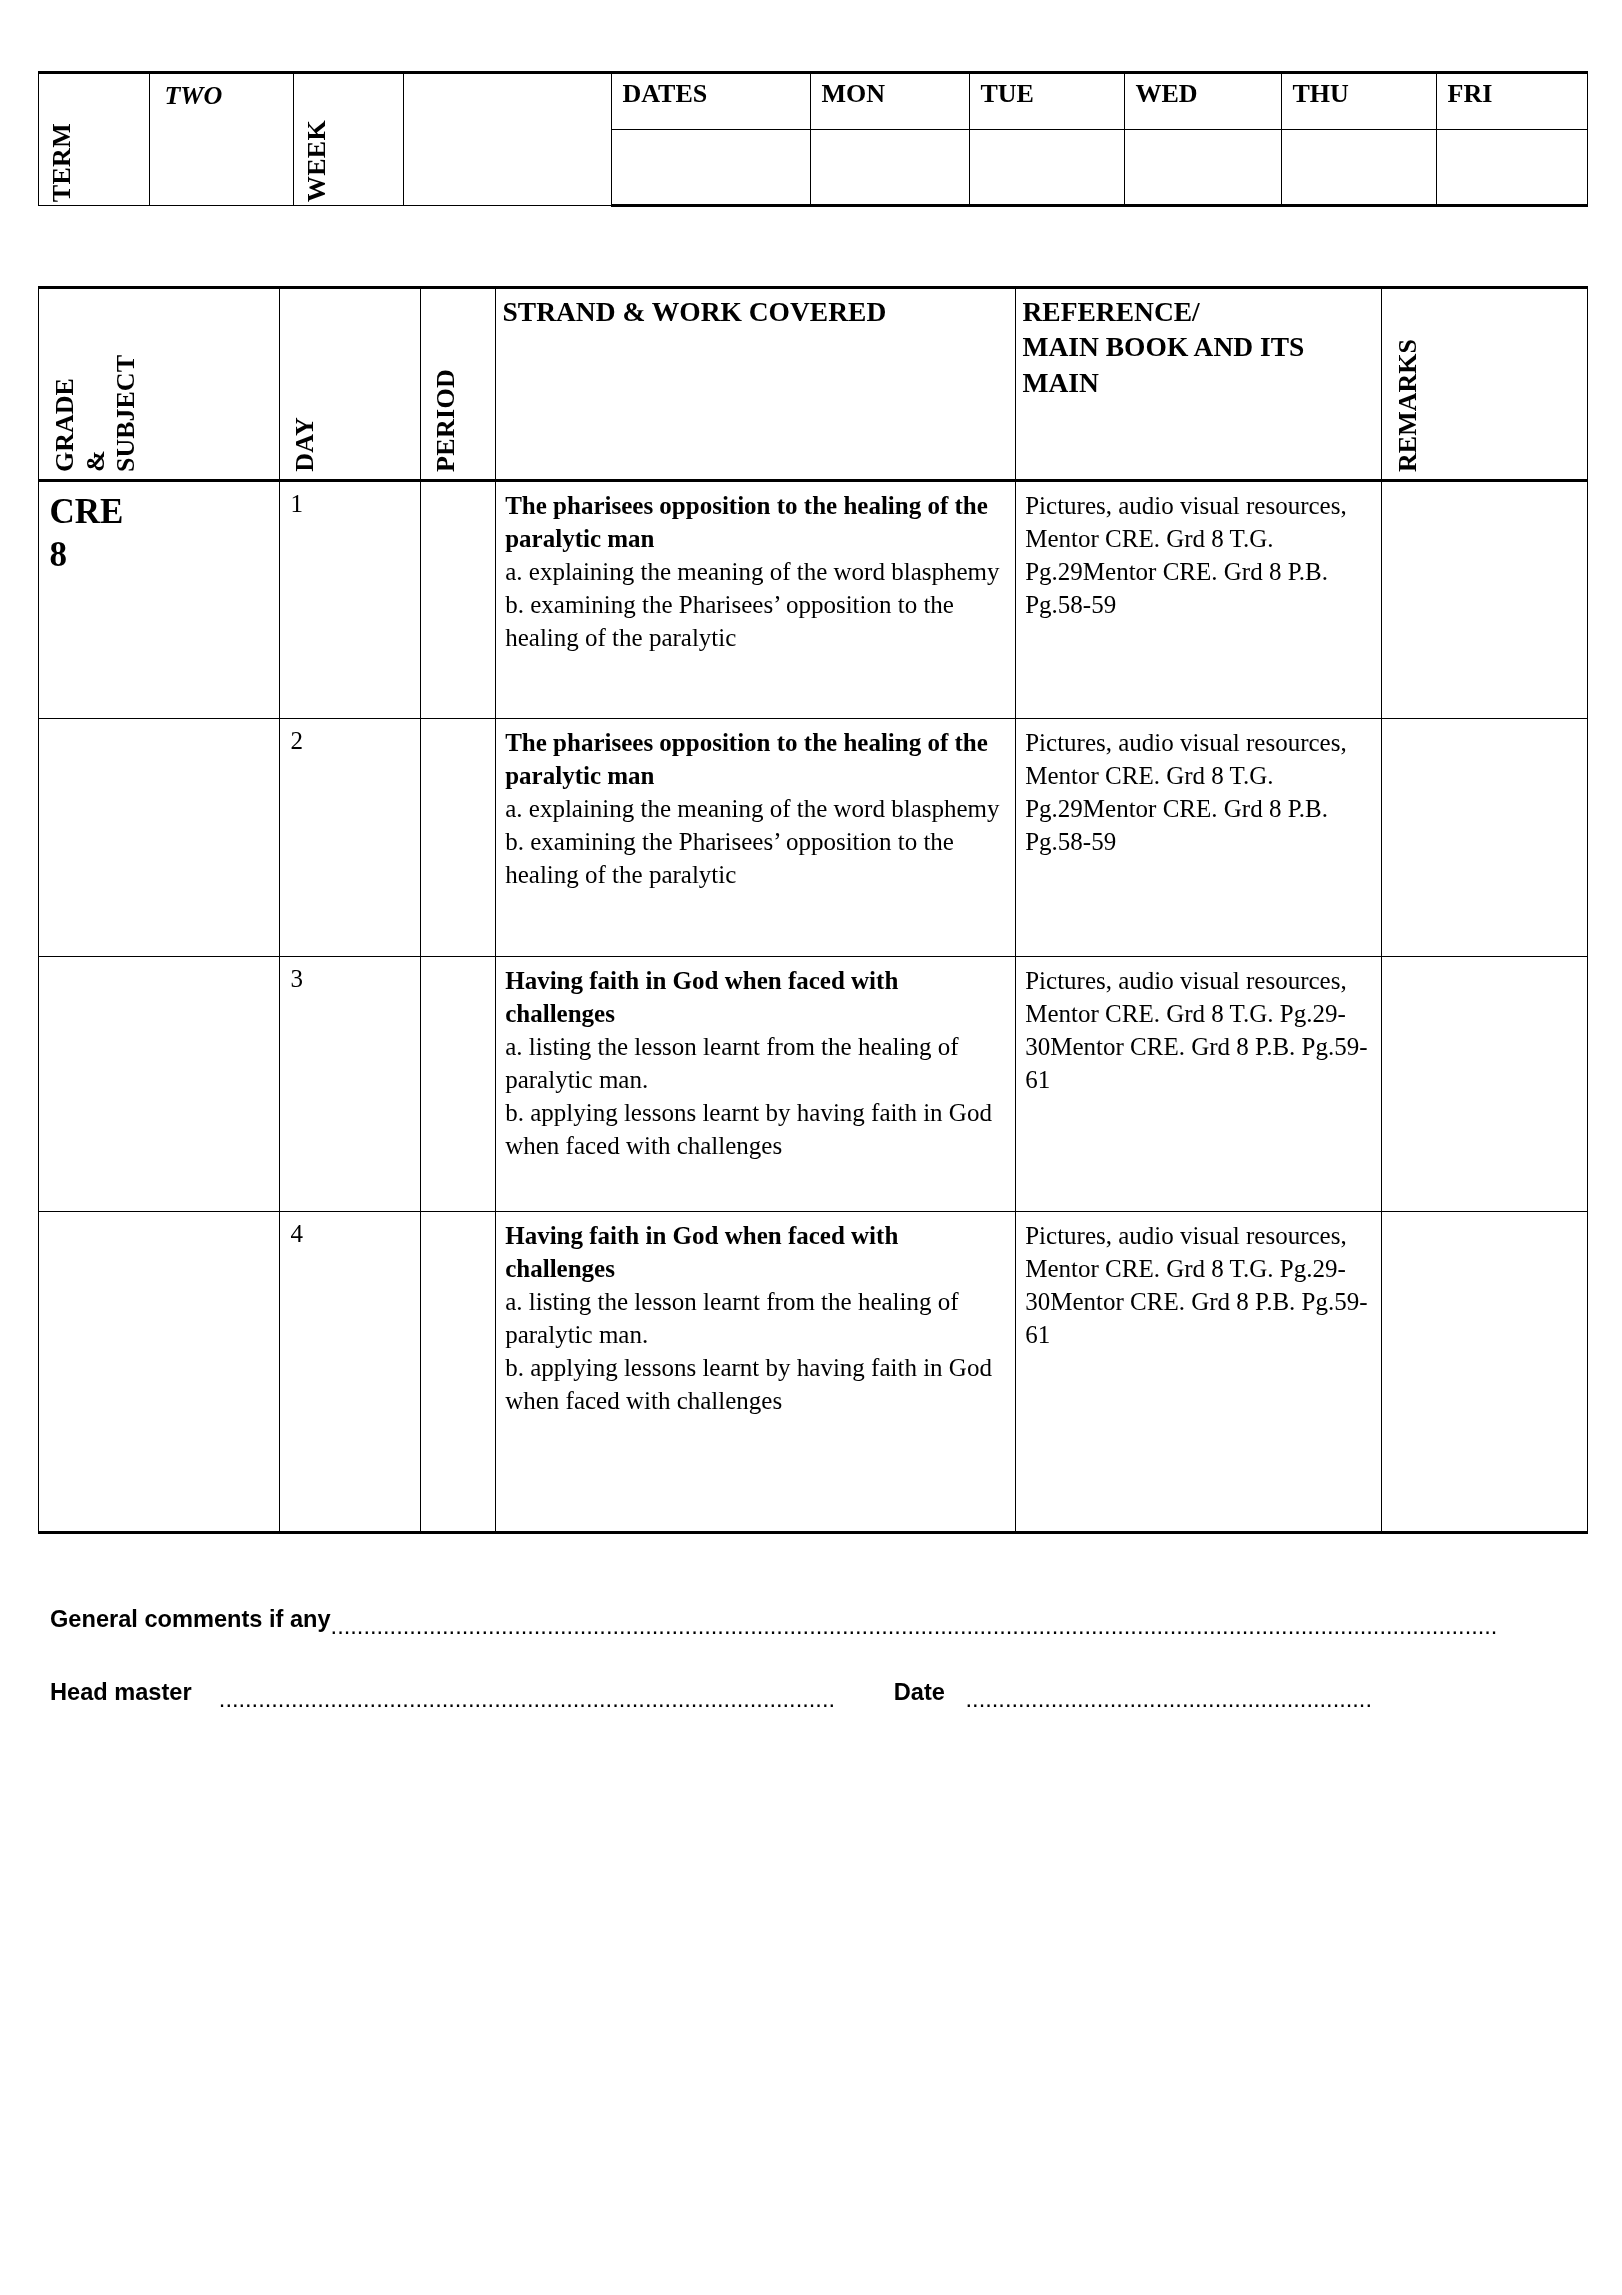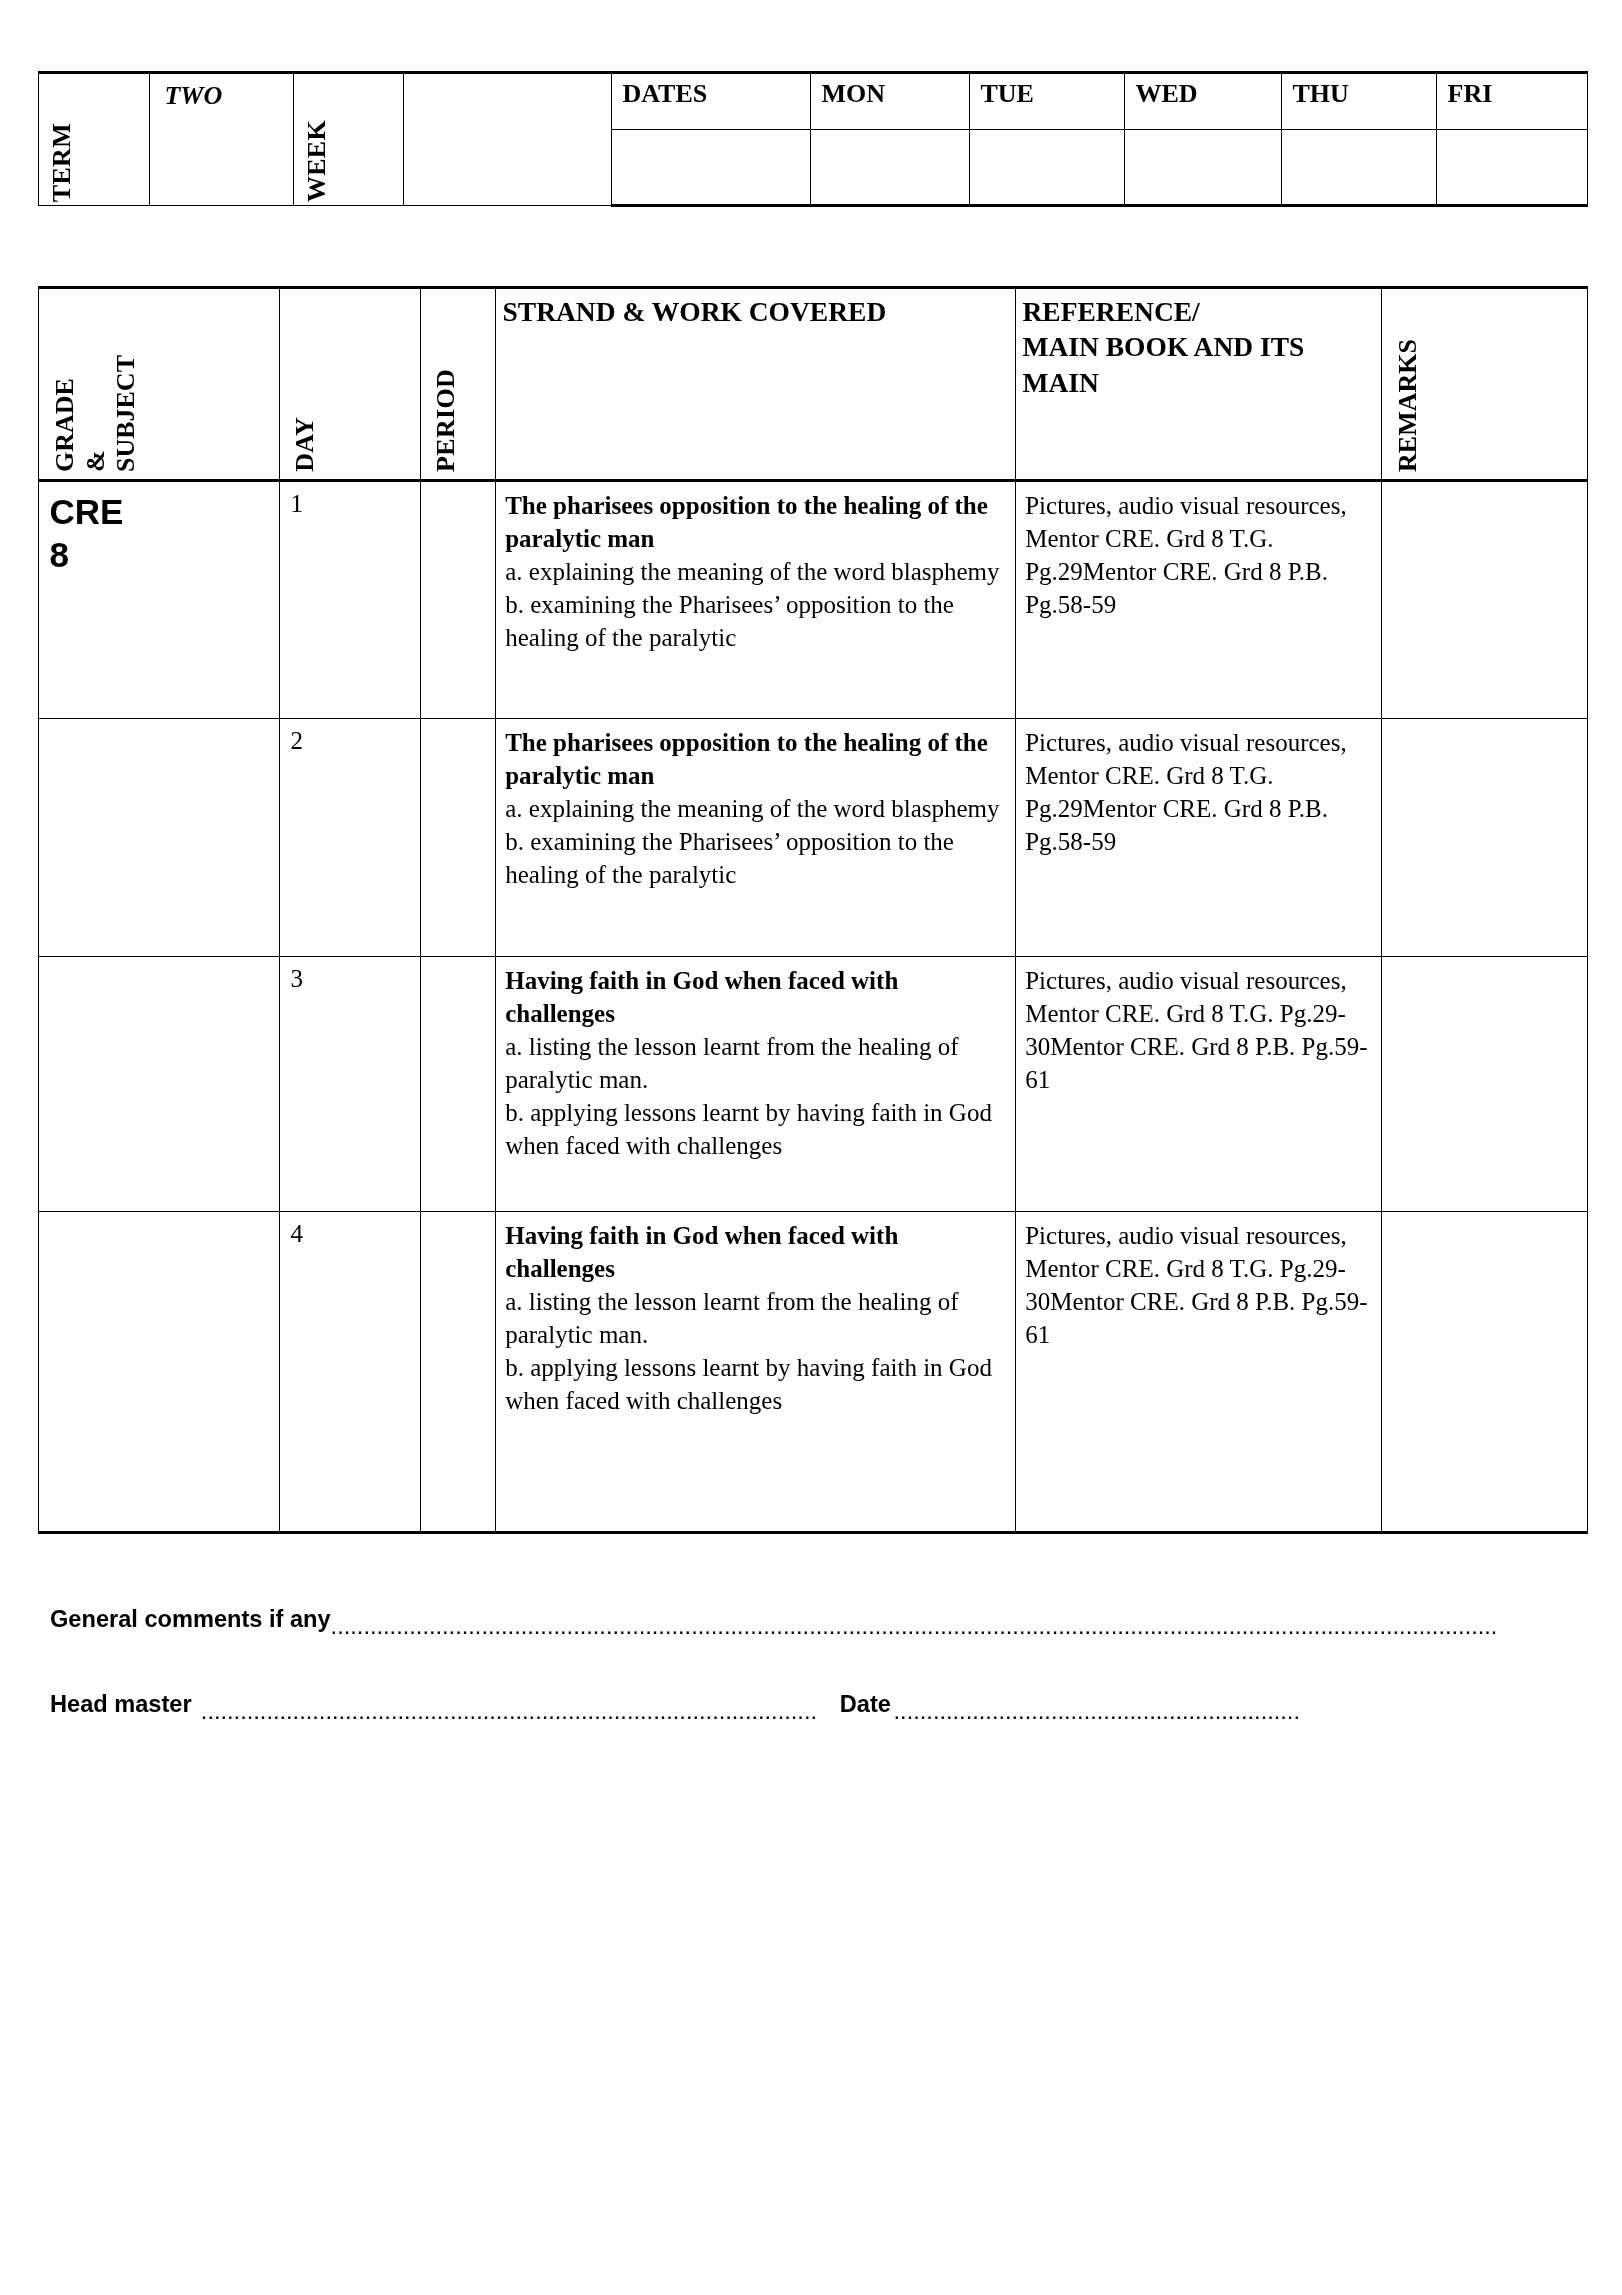--- a/index.html
+++ b/index.html
@@ -152,21 +152,21 @@
     line-height: 1.32;
   }
   .strand-title {
     font-weight: bold;
   }
   .strand-body {
     font-weight: normal;
   }
   .grade-cell {
     padding: 9.2px 0 0 10.5px;
-    font-family: Liberation Sans, sans-serif;
+    font-family: Liberation Serif, serif;
     font-weight: bold;
     font-size: 35px;
     line-height: 1.22;
   }
   .day-cell {
     padding: 7.9px 0 0 10.5px;
     font-size: 25px;
   }
 
   .r1 td { height: 236px; }
@@ -183,21 +183,22 @@
     font-family: "Liberation Sans", "DejaVu Sans", sans-serif;
   }
   .foot-line {
     display: flex;
     align-items: baseline;
     font-size: 23.6px;
     font-weight: bold;
     white-space: nowrap;
   }
   .foot-line.second {
-    margin-top: 58px;
+    margin-top: 46px;
+    gap: 18px;
   }
   .foot-label {
     font-weight: bold;
   }
   .dots {
     font-weight: normal;
     font-size: 23.6px;
     letter-spacing: 0px;
     overflow: hidden;
     white-space: nowrap;

